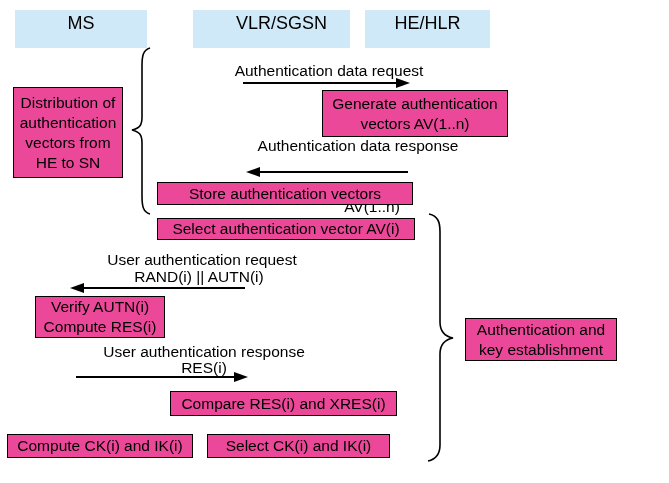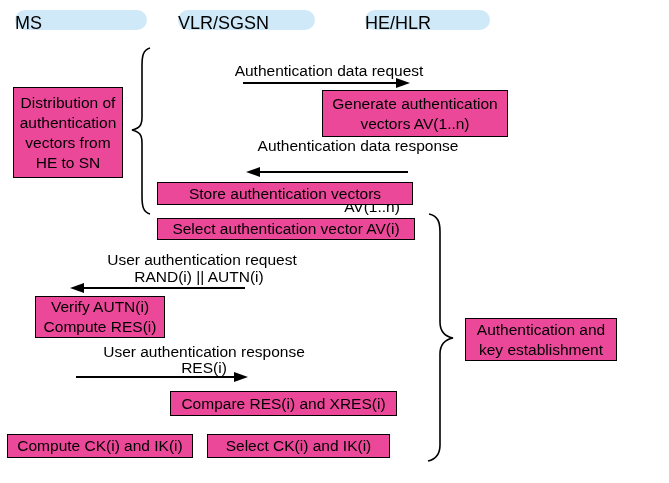--- a/index.html
+++ b/index.html
@@ -3,39 +3,39 @@
 <meta charset="utf-8">
 <style>
   html,body { margin:0; padding:0; background:#ffffff; }
   .stage {
     position:relative; width:669px; height:483px; background:#ffffff;
     font-family:"Liberation Sans","DejaVu Sans",sans-serif; color:#000;
     overflow:hidden;
   }
   .lines { position:absolute; left:0; top:0; width:669px; height:483px; }
   .hdr {
-    position:absolute; top:10px; height:20px; line-height:26px;
-    text-align:left; font-size:18px;border-radius:13px;
+    position:absolute; top:10px; height:38px; line-height:26px;
+    text-align:center; font-size:18px;
   }
   .box {
     position:absolute; background:#ec4899; border:1.6px solid #000;
     box-sizing:border-box; display:flex; align-items:center; justify-content:center;
     text-align:center; white-space:pre-line; font-size:15.5px; line-height:20px;
   }
   .msg { position:absolute; width:290px; text-align:center; font-size:15.5px; line-height:16px; }
   .msg.i { }
   .src { position:absolute; left:478px; top:456px; width:190px; text-align:center; font-size:20px;margin-top:32px; }
 </style>
 </head>
 <body>
 
 <div class="stage">
 
   <div class="hdr" style="left: 15px; width: 132px; background-color: rgb(207, 233, 248);">MS</div>
-  <div class="hdr" style="left: 178px; width: 137px; background-color: rgb(207, 233, 248);">VLR/SGSN</div>
+  <div class="hdr" style="left: 193px; width: 137px; background-color: rgb(207, 233, 248); padding-left: 20px;">VLR/SGSN</div>
   <div class="hdr" style="left: 365px; width: 125px; background-color: rgb(207, 233, 248);">HE/HLR</div>
 
   <svg class="lines" viewBox="0 0 669 483">
     <g>
       <line x1="243" y1="83" x2="398" y2="83" stroke="#000" stroke-width="1.8"></line>
       <polygon points="410,83 396,78 396,88" fill="#000"></polygon>
     </g>
     <g>
       <line x1="408" y1="172" x2="258" y2="172" stroke="#000" stroke-width="1.8"></line>
       <polygon points="246,172 260,167 260,177" fill="#000"></polygon>

